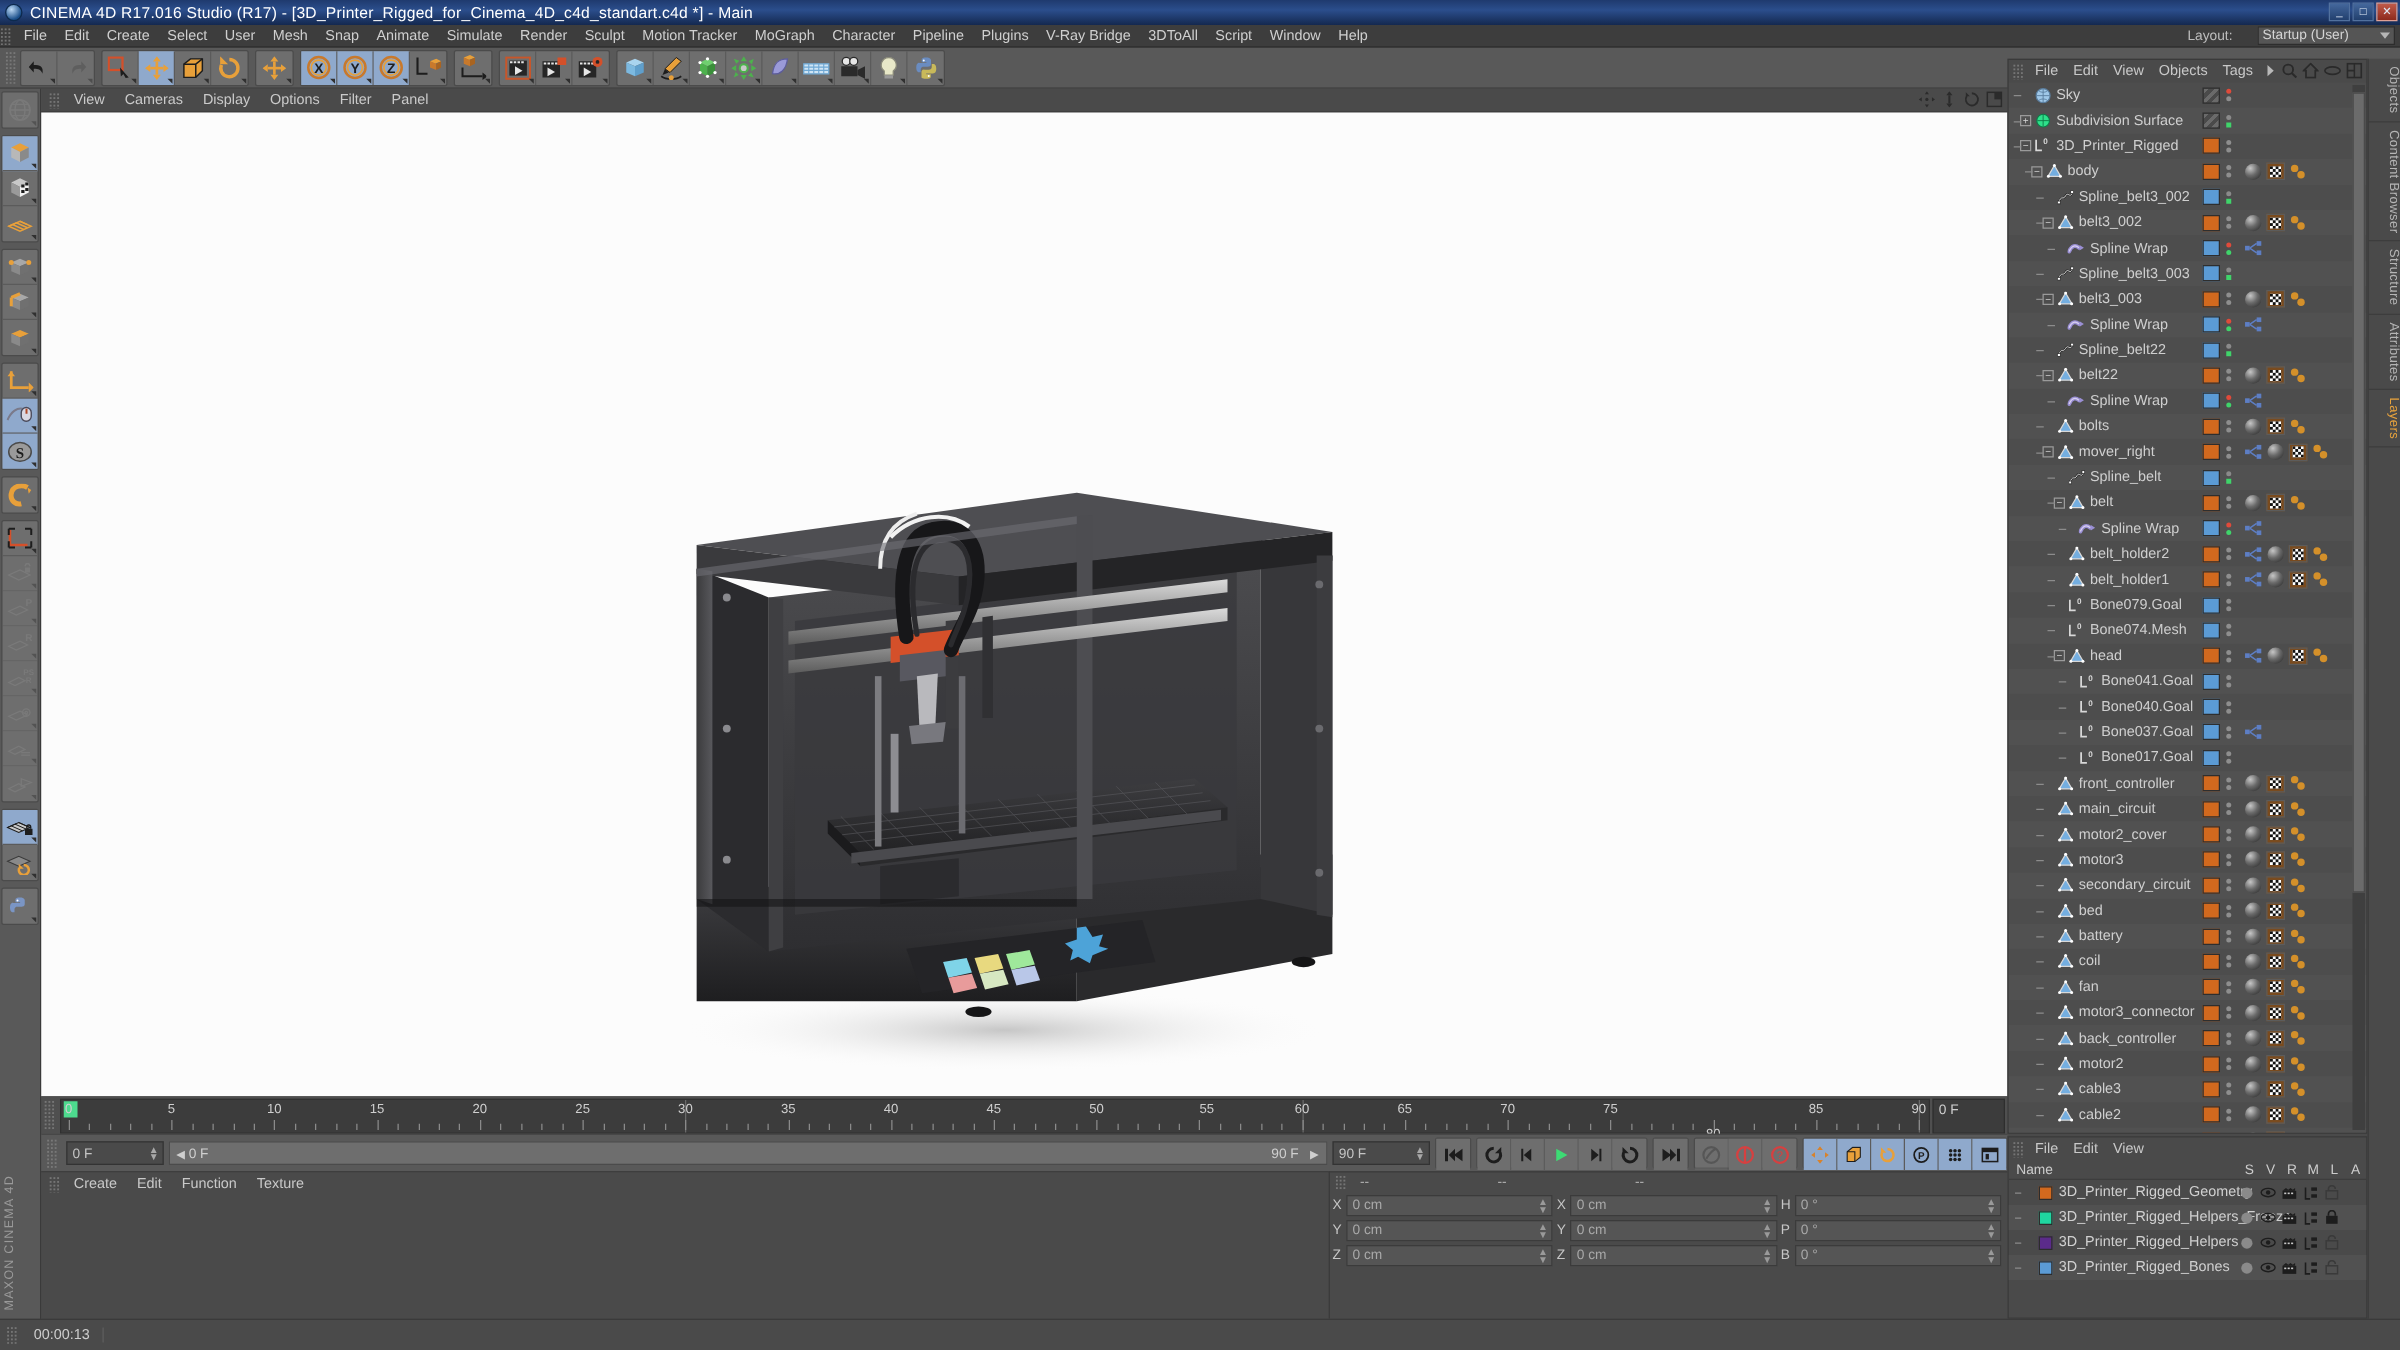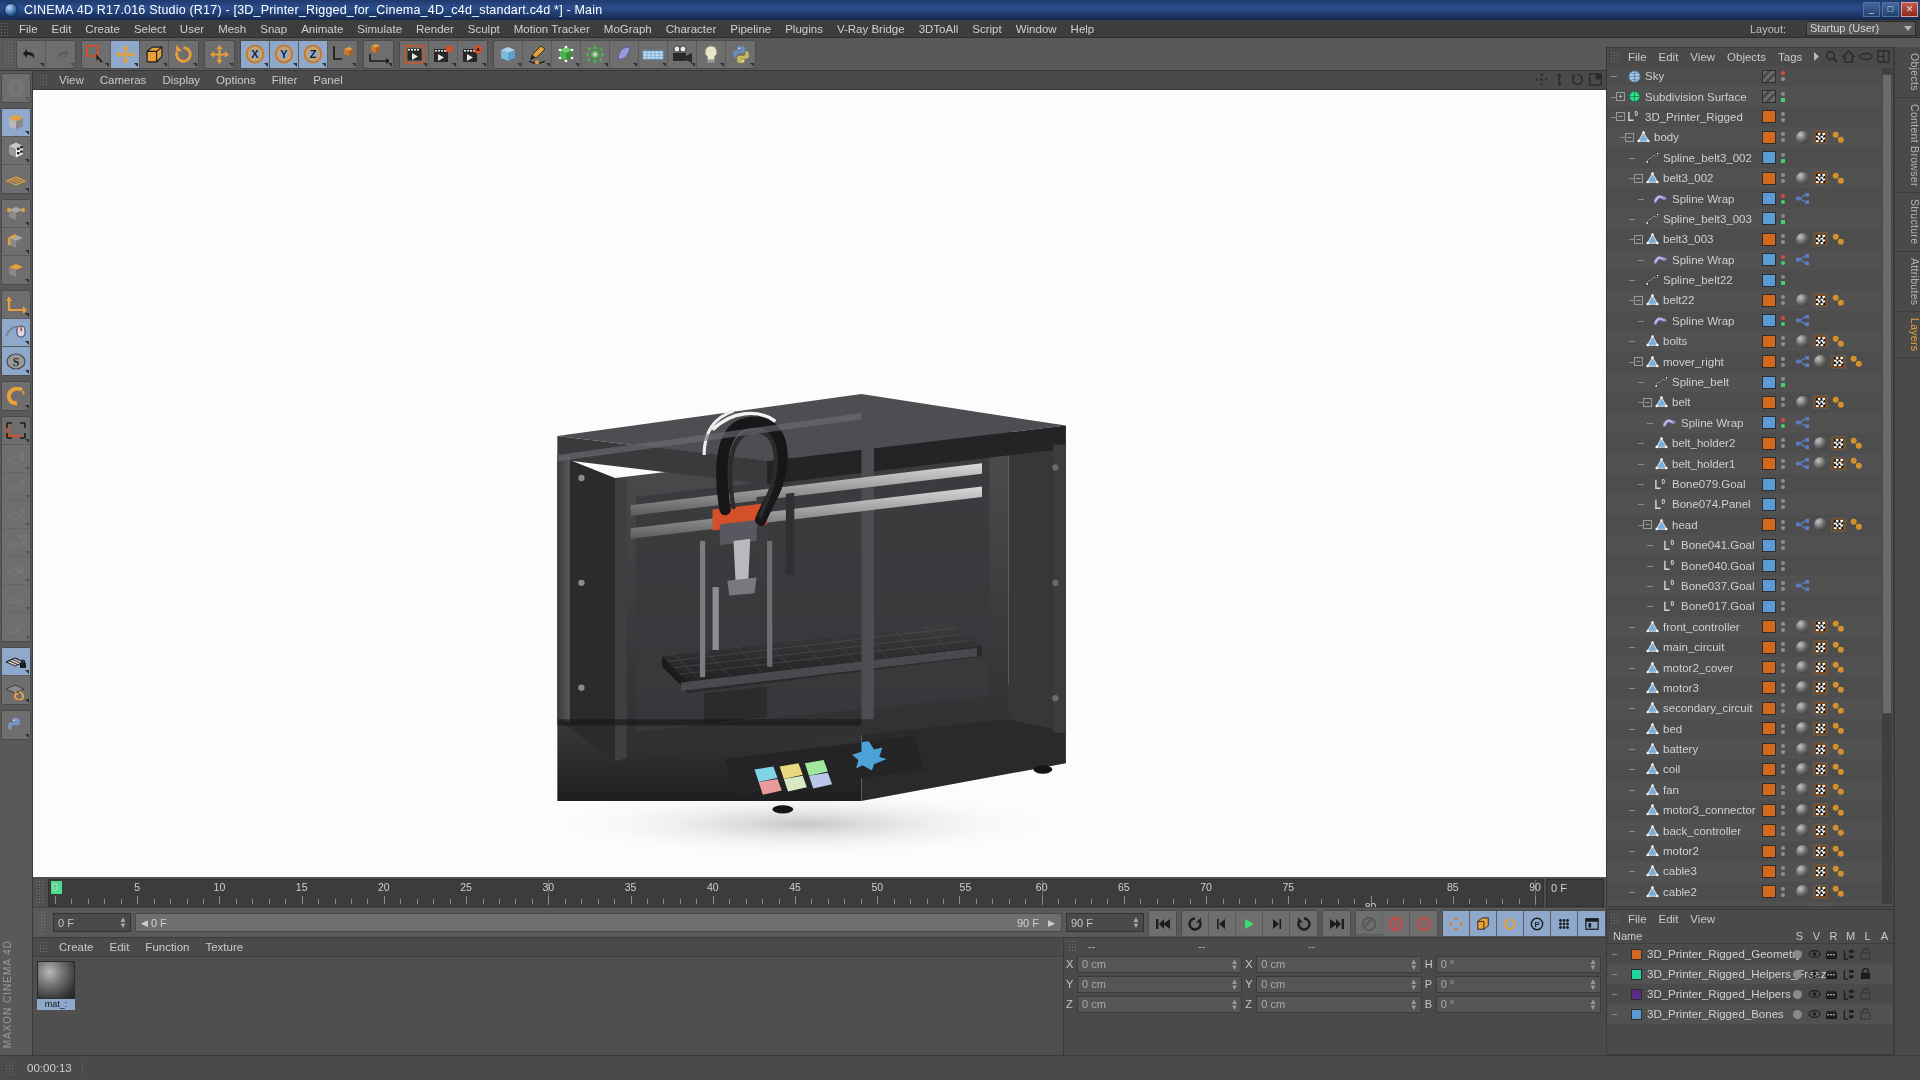--- a/index.html
+++ b/index.html
@@ -1099,26 +1099,20 @@
 <div id="matmgr">
   <div class="hdr">
     <span class="grip" style="height:13px;margin-left:6px"></span>
     <div id="matmenu" style="display:flex">
         <div class="mi">Create</div>
         <div class="mi">Edit</div>
         <div class="mi">Function</div>
         <div class="mi">Texture</div>
       </div>
   </div>
-  <div id="matbody">
-    <div class="matchip">
-      <div class="matball"></div>
-      <div class="matname">mat_:</div>
-    </div>
-  </div>
 </div>
 
 <div id="coords">
   <div class="chead">
     <span class="grip" style="height:12px;margin-left:4px"></span>
     <span style="width:110px;padding-left:8px">--</span>
     <span style="width:110px;padding-left:8px">--</span>
     <span style="width:110px;padding-left:8px">--</span>
   </div>
   <div id="coordrows">
@@ -1877,21 +1871,21 @@
           <span class="guide v"></span>
           <span class="guide v"></span>
           <span class="guide t"></span>
           <span style="width:11px;flex:none"></span>
           <span class="oicon">
             <svg width="14" height="13" viewBox="0 0 15 14">
               <path d="M2 2v9h5" stroke="#d8d8d8" stroke-width="1.5" fill="none"></path>
               <text x="10" y="6" font-size="7" font-weight="bold" fill="#d8d8d8" text-anchor="middle" font-family="Liberation Sans">0</text>
             </svg>
           </span>
-          <span>Bone074.Panel</span>
+          <span>Bone074.Mesh</span>
         </div>
         <span class="colchip" style="background:#5b9bd5"></span>
         <span class="dots">
           <i></i>
           <i></i>
         </span>
         <span class="tagarea"></span>
       </div>
       <div class="orow">
         <div class="tree">

